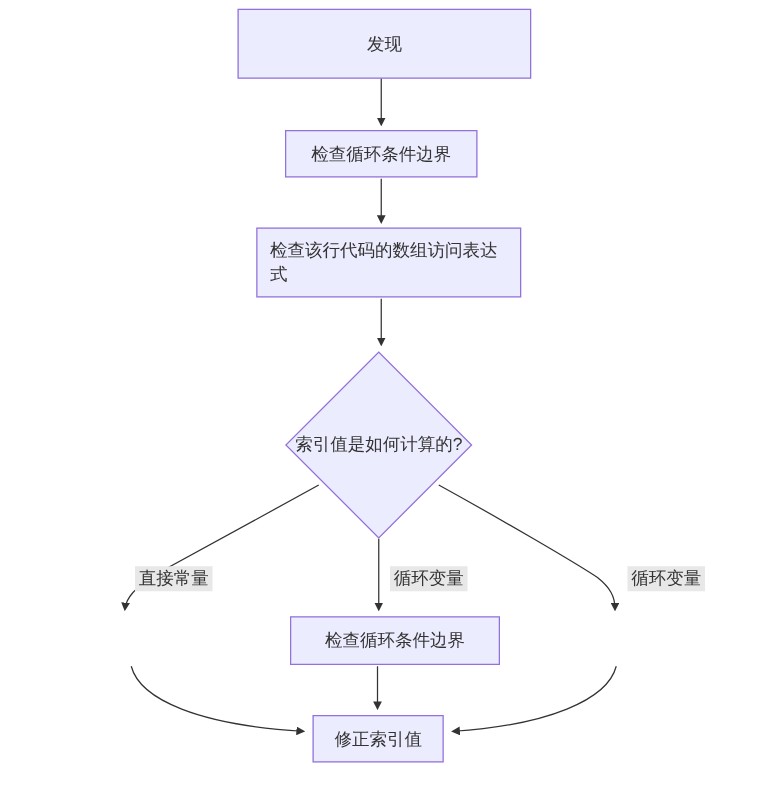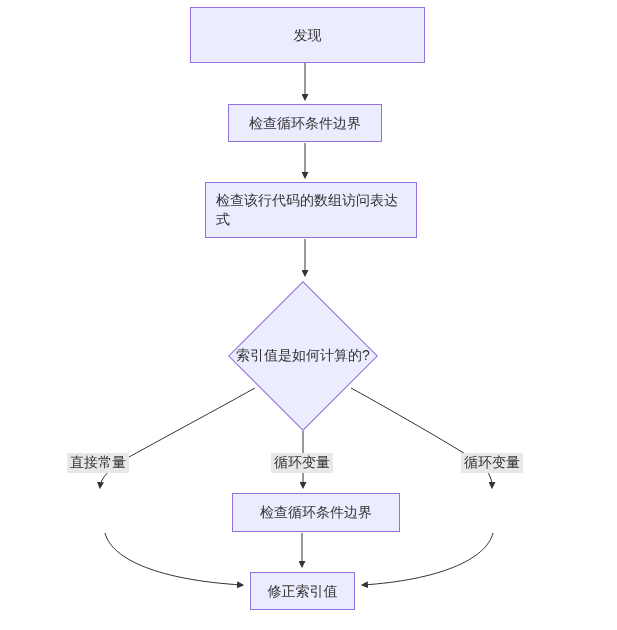--- a/index.html
+++ b/index.html
@@ -29,21 +29,21 @@
   }
   .diamond-label{
     position:absolute;z-index:2;transform:translate(-50%,-50%);
     white-space:nowrap;
   }
   #edges{position:absolute;left:0;top:0;z-index:3;pointer-events:none;}
   #edges path.edge{fill:none;stroke:var(--edge);stroke-width:1px;}
   #edges .arrow-fill{fill:var(--edge);}
   .edge-label{
     position:absolute;z-index:4;transform:translate(-50%,-50%);
-    background:var(--edge-label-bg);padding:1px 3px;white-space:nowrap;
+    background:var(--edge-label-bg);padding:1px 3px;white-space:nowrap;margin-left:41px;
   }
 </style>
 </head>
 <body>
 
 <div id="canvas">
 
   <div class="node" style="left:190px;top:7px;width:235px;height:56px">
     <span>发现</span>
   </div>

